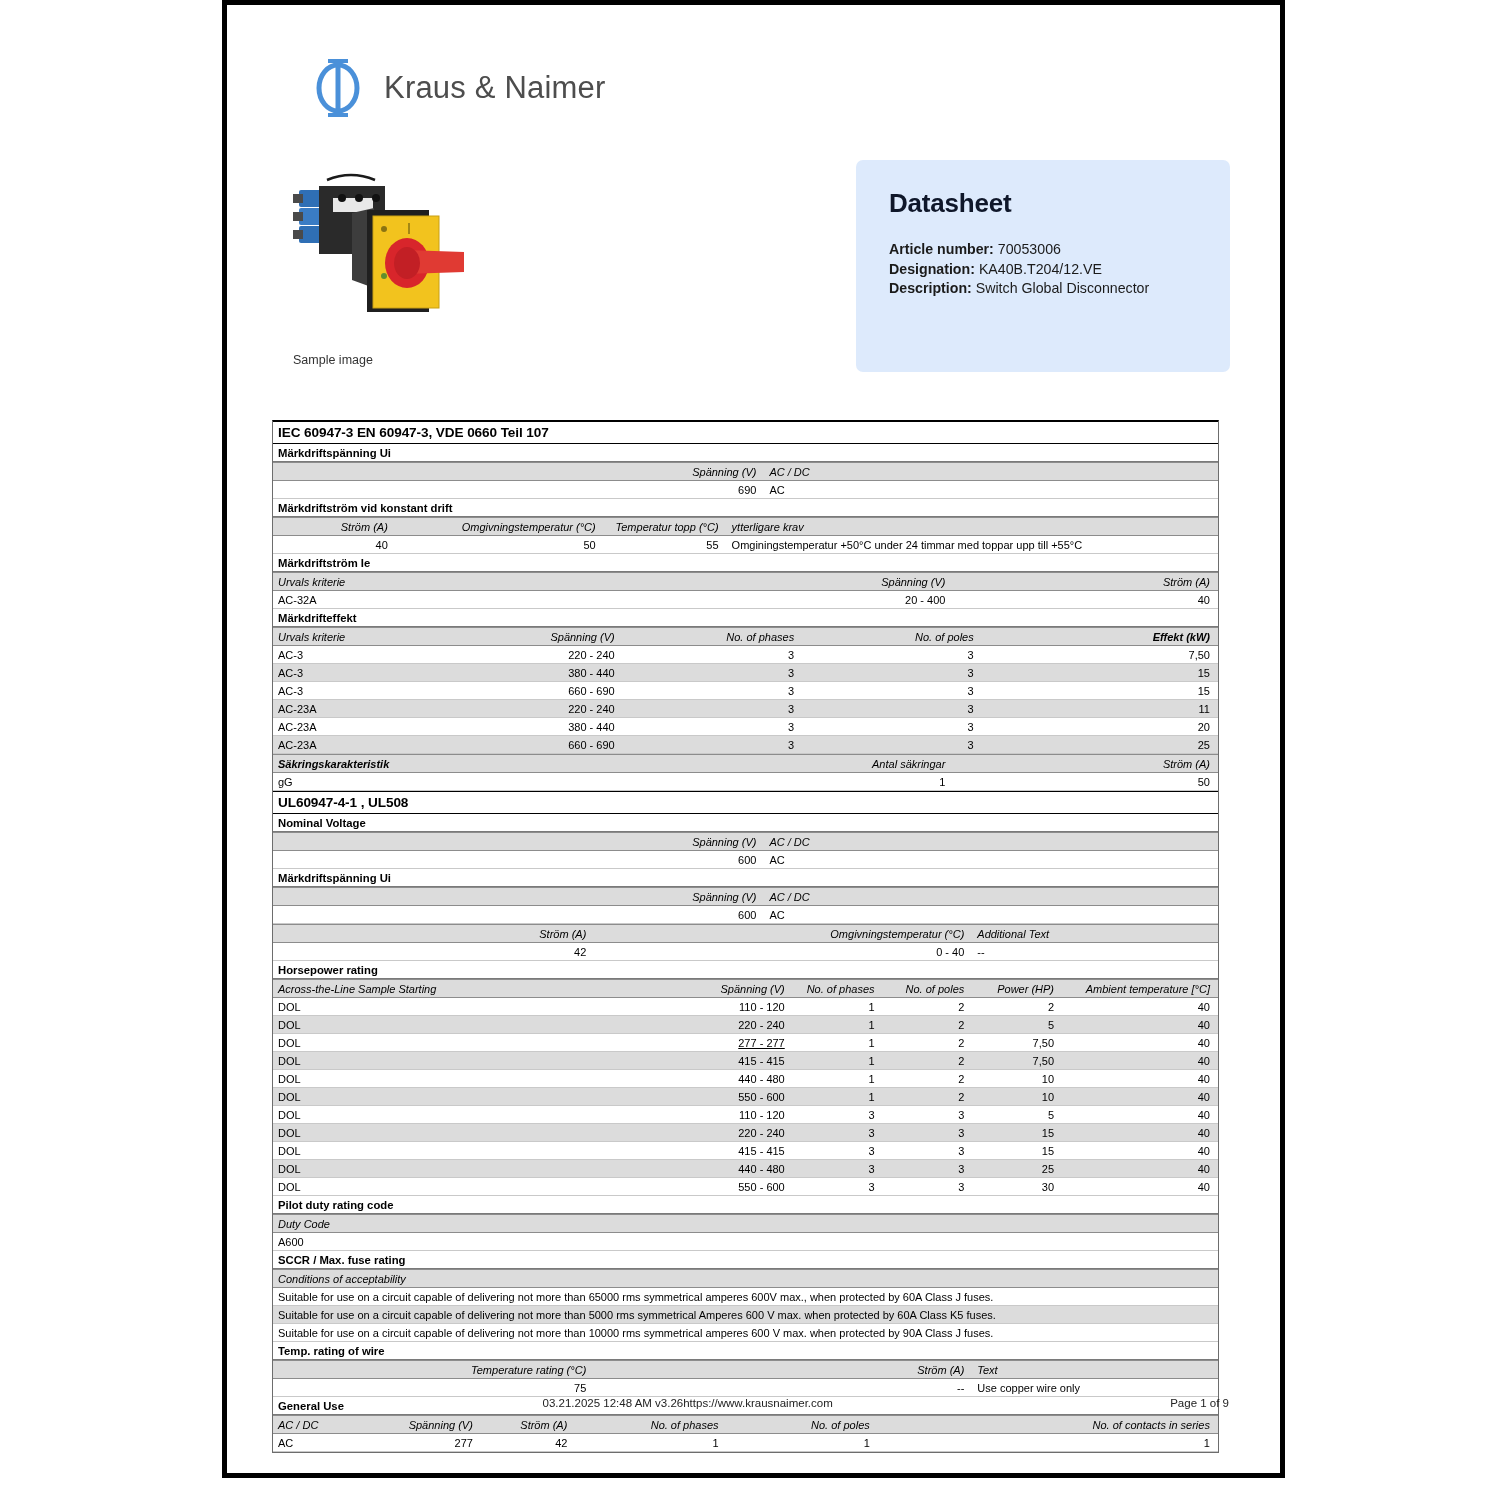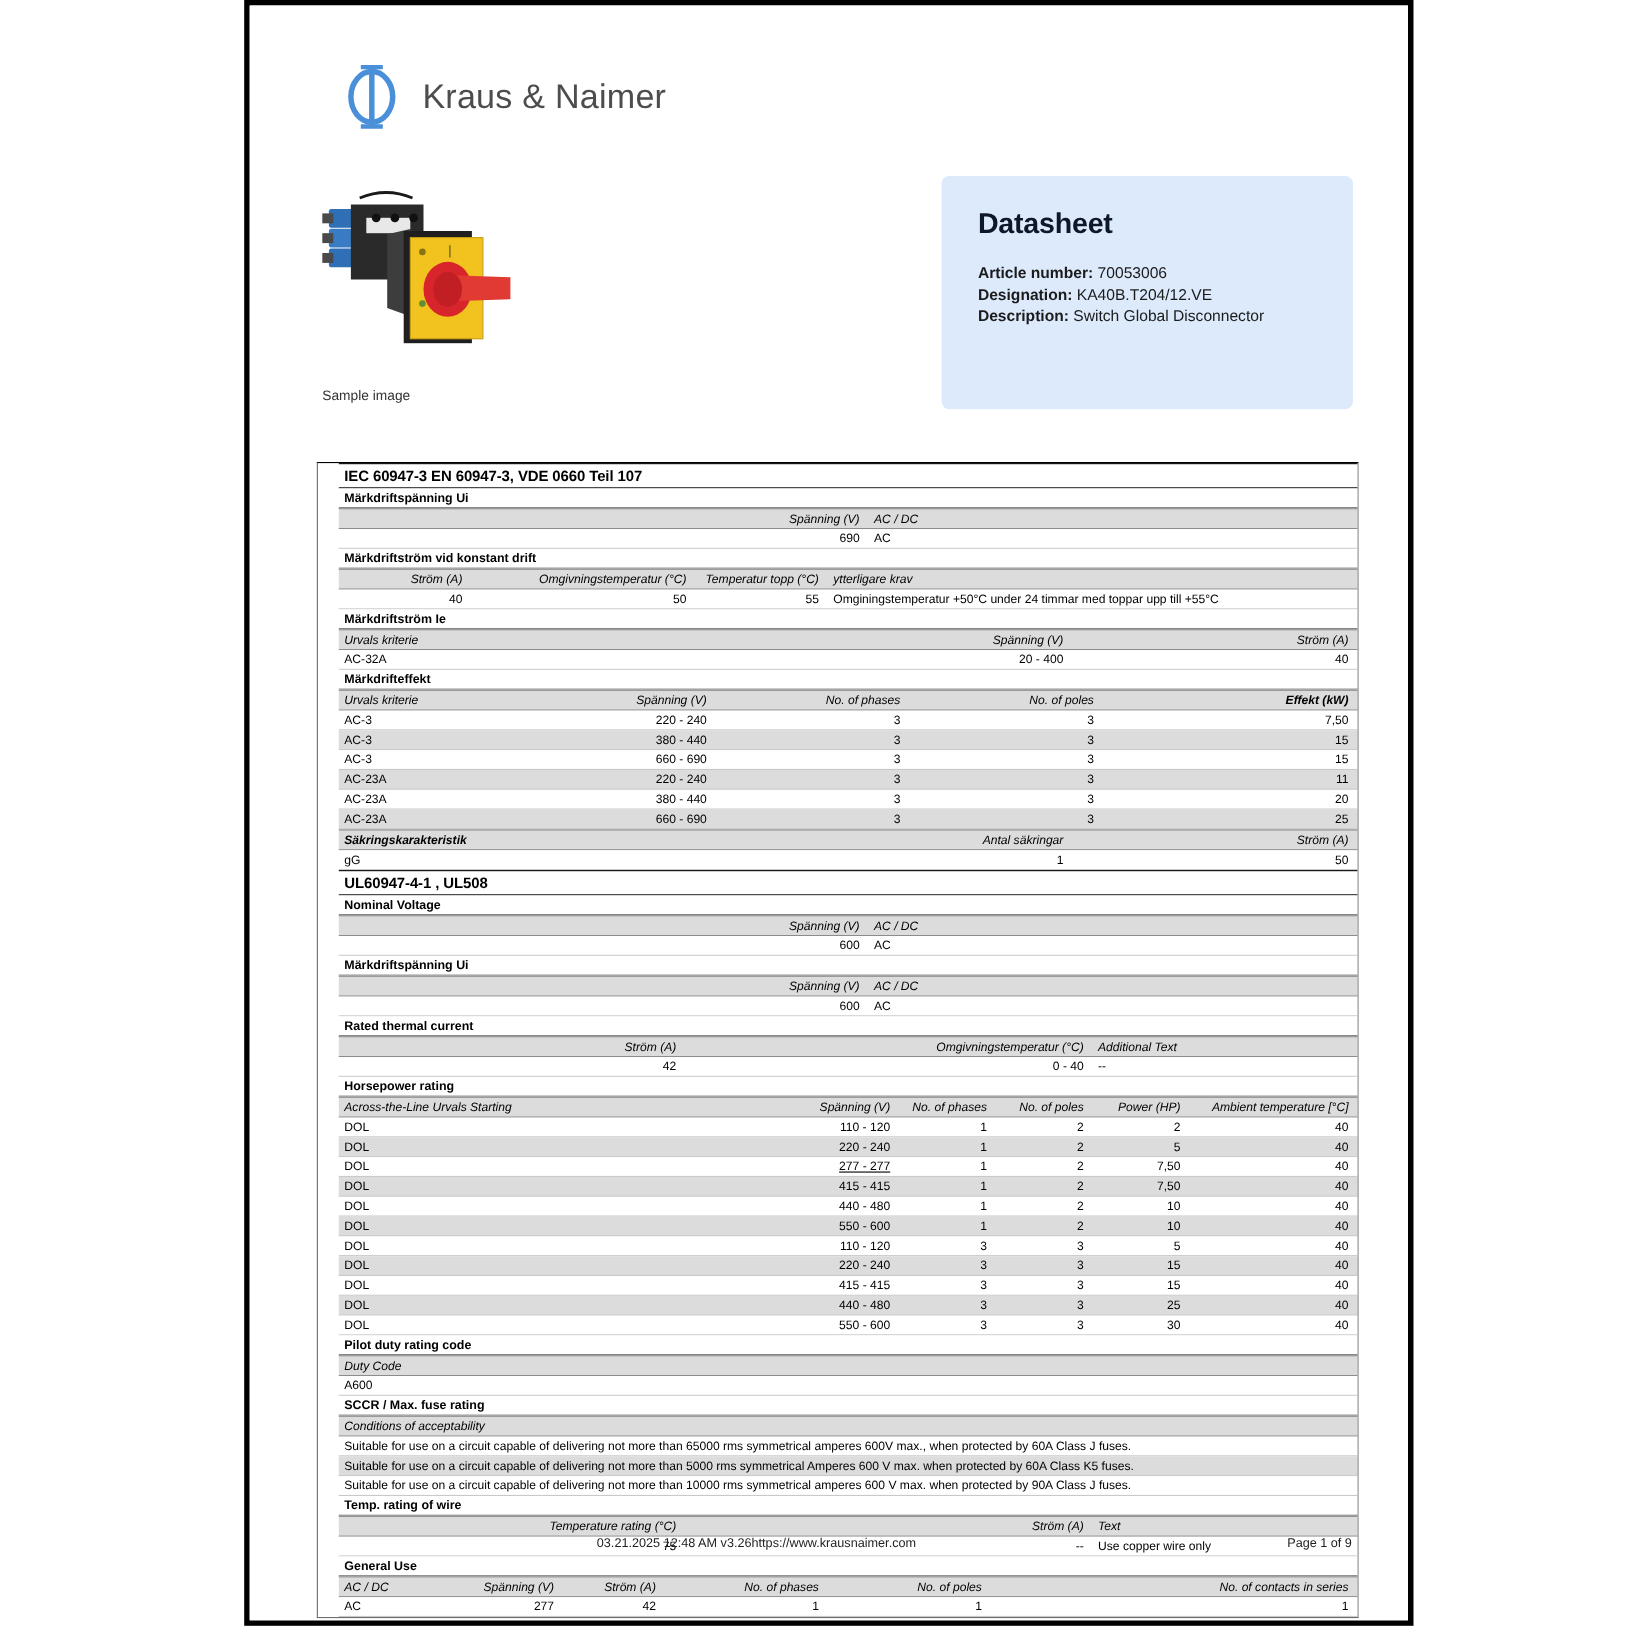--- a/index.html
+++ b/index.html
@@ -23,23 +23,23 @@
   .ds-box{
     position:absolute;left:629px;top:155px;width:374px;height:212px;
     background:#ddeafc;border-radius:7px;box-sizing:border-box;padding:28px 0 0 33px;
   }
   .ds-title{font-size:26px;font-weight:bold;color:#0f172a;letter-spacing:-.2px;}
   .ds-meta{margin-top:21px;font-size:14.2px;color:#1b1b1b;line-height:19.5px;}
   .ds-meta .k{font-weight:bold;}
 
   
   #spec{
-    position:absolute;left:61px;top:415px;width:947px;
+    position:absolute;left:45px;top:415px;width:947px;
     border:1px solid #6d6d6d;border-top:1px solid #000;box-sizing:border-box;
-    font-size:11px;color:#000;padding-left:19px;
+    font-size:11px;color:#000;
   }
   .row{display:flex;align-items:stretch;width:100%;box-sizing:border-box;}
   .r-title{
     border-bottom:1px solid #000;border-top:1px solid #000;
     font-weight:bold;font-size:13.6px;padding:3px 0 3px 5px;background:#fff;letter-spacing:-.1px;
   }
   .r-sub{
     border-bottom:1px solid #7a7a7a;
     font-weight:bold;font-size:11.3px;padding:2.5px 0 2.5px 5px;background:#fff;
   }
@@ -240,34 +240,33 @@
         </div>
         <div class="row r-sub">Märkdriftspänning Ui</div>
         <div class="row r-head">
           <div class="cell ta-r pad-r" style="width: 52%;">Spänning (V)</div>
           <div class="cell ta-l" style="width: 48%;">AC / DC</div>
         </div>
         <div class="row r-data">
           <div class="cell ta-r pad-r" style="width: 52%;">600</div>
           <div class="cell ta-l" style="width: 48%;">AC</div>
         </div>
-        <div class="row r-sub">Rated thermal current</div>
         <div class="row r-head">
           <div class="cell ta-r pad-r" style="width: 34%;">Ström (A)</div>
           <div class="cell ta-r pad-r" style="width: 40%;">Omgivningstemperatur (°C)</div>
           <div class="cell ta-l" style="width: 26%;">Additional Text</div>
         </div>
         <div class="row r-data">
           <div class="cell ta-r pad-r" style="width: 34%;">42</div>
           <div class="cell ta-r pad-r" style="width: 40%;">0 - 40</div>
           <div class="cell ta-l" style="width: 26%;">--</div>
         </div>
         <div class="row r-sub">Horsepower rating</div>
         <div class="row r-head">
-          <div class="cell ta-l" style="width: 46%;">Across-the-Line Urvals Starting</div>
+          <div class="cell ta-l" style="width: 46%;">Across-the-Line Sample Starting</div>
           <div class="cell ta-r pad-r" style="width: 9%;">Spänning (V)</div>
           <div class="cell ta-r pad-r" style="width: 9.5%;">No. of phases</div>
           <div class="cell ta-r pad-r" style="width: 9.5%;">No. of poles</div>
           <div class="cell ta-r pad-r" style="width: 9.5%;">Power (HP)</div>
           <div class="cell ta-r pad-r" style="width: 16.5%;">Ambient temperature [°C]</div>
         </div>
         <div class="row r-data">
           <div class="cell ta-l" style="width: 46%;">DOL</div>
           <div class="cell ta-r pad-r" style="width: 9%;">110 - 120</div>
           <div class="cell ta-r pad-r" style="width: 9.5%;">1</div>

